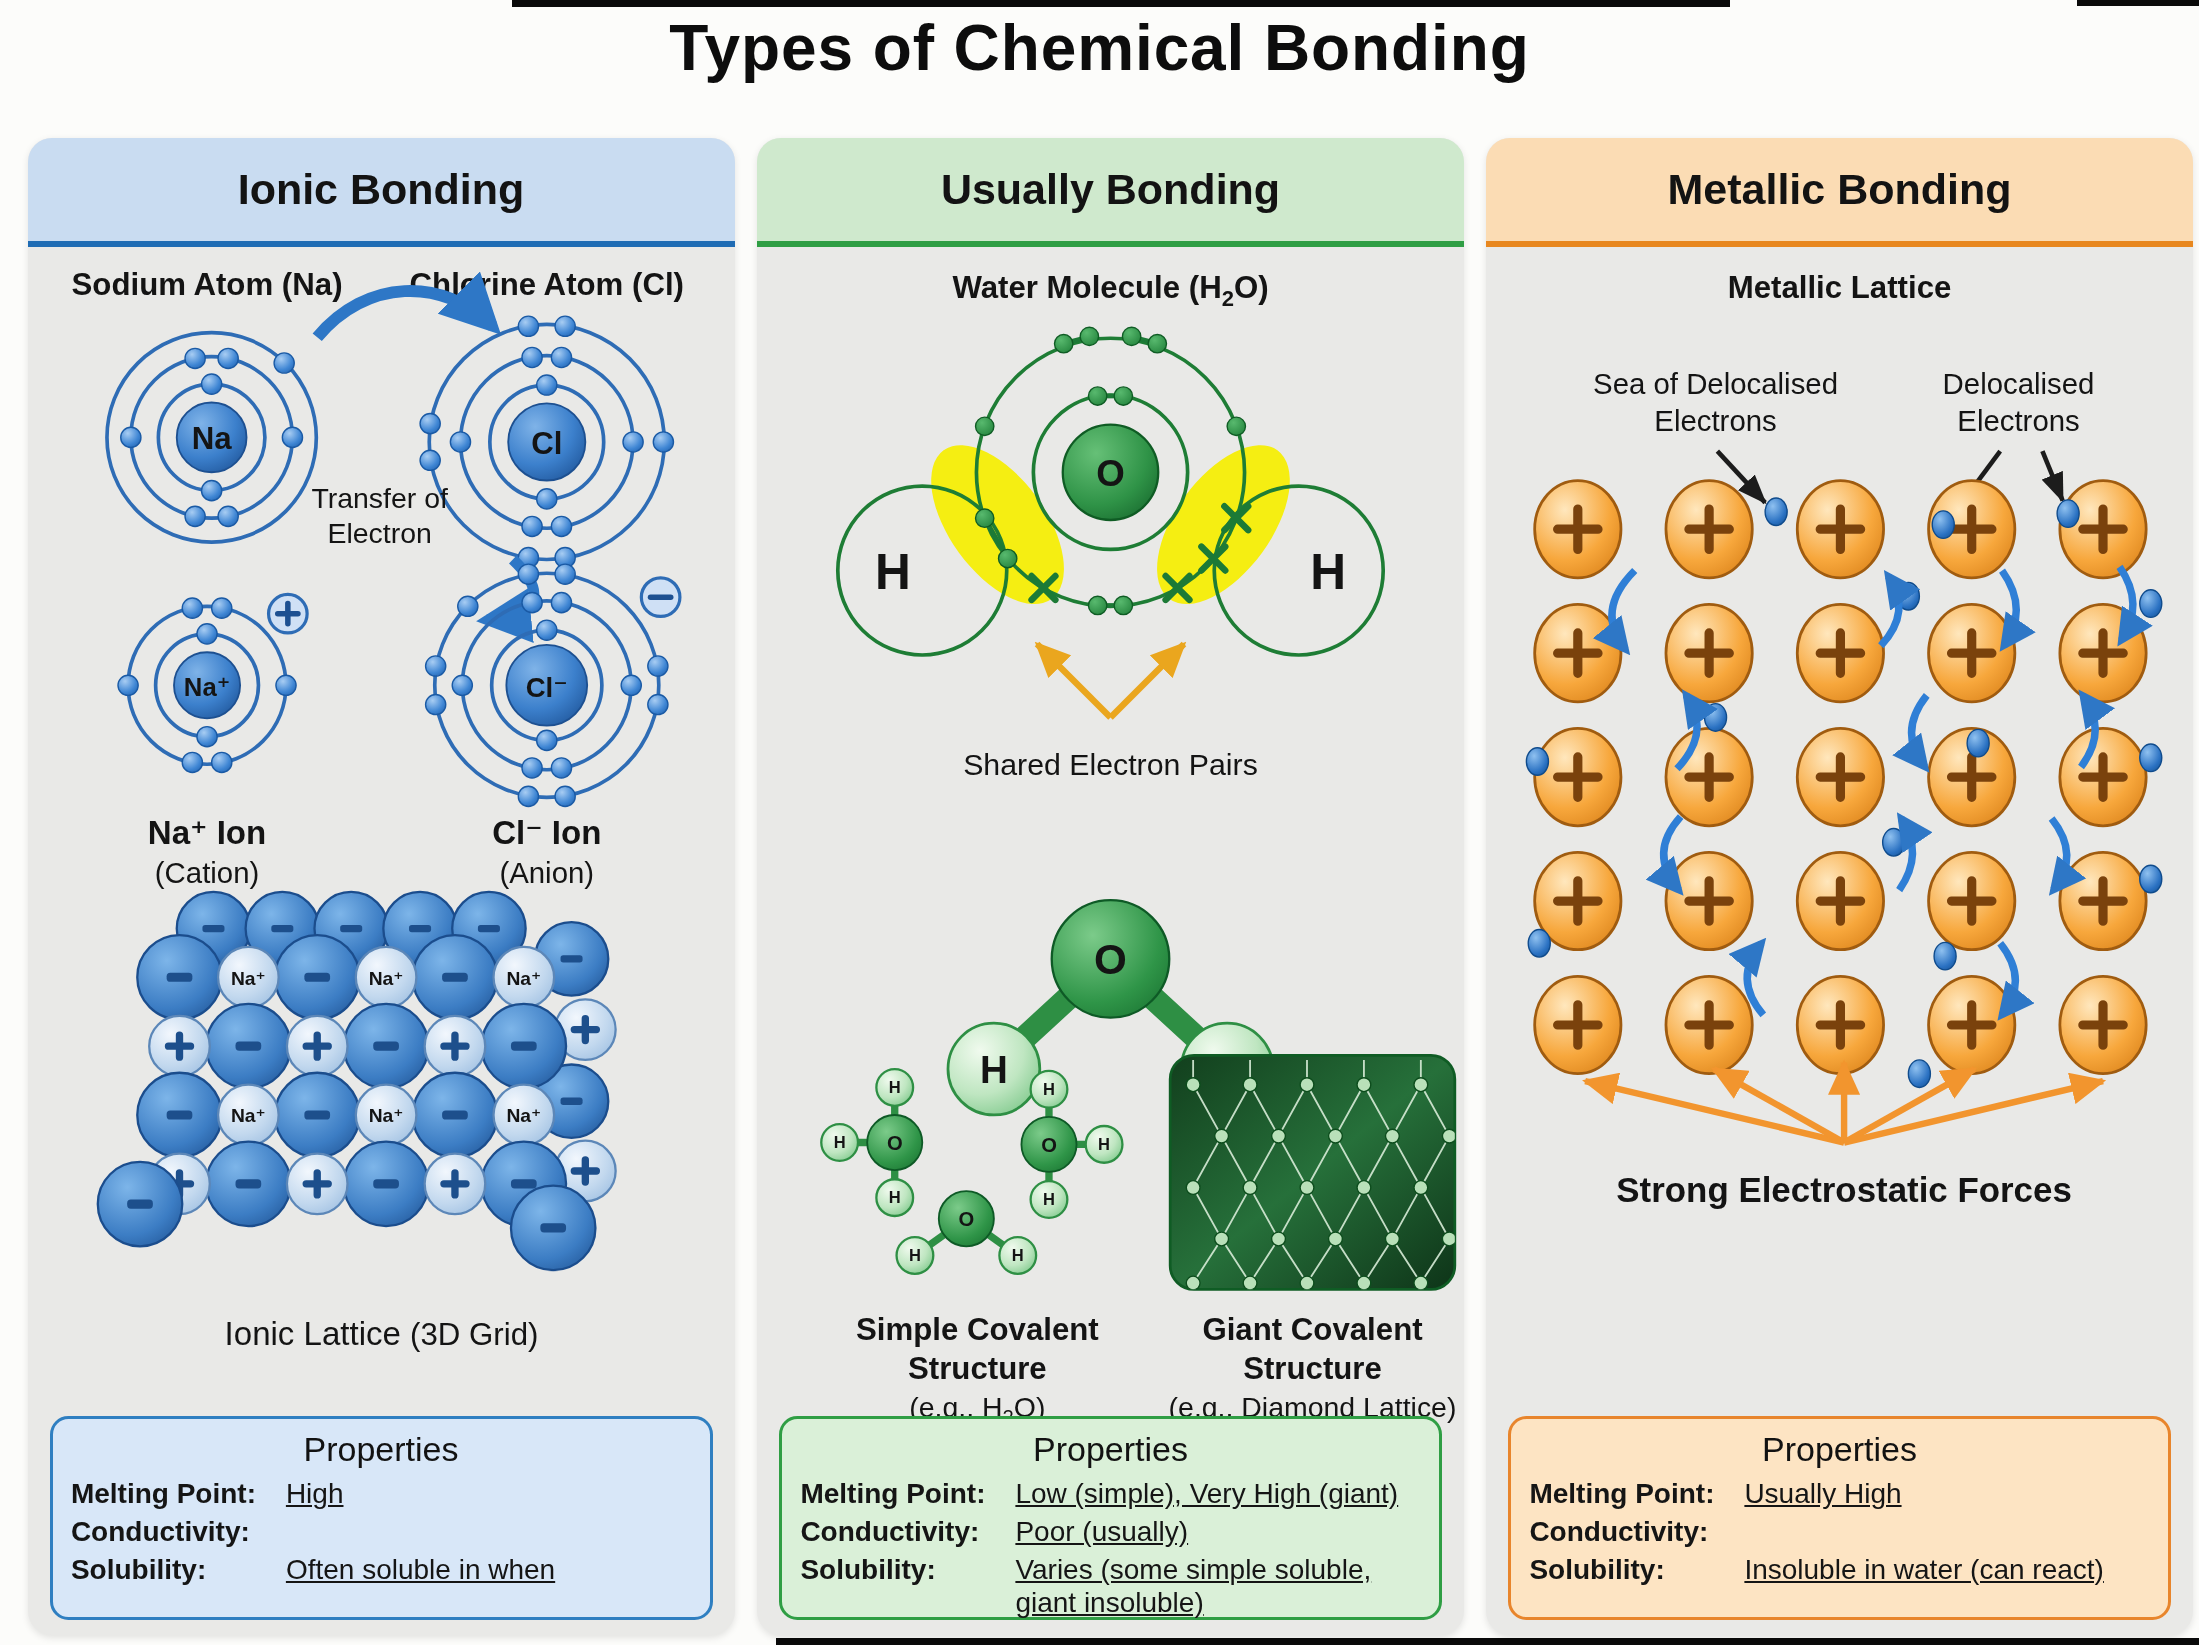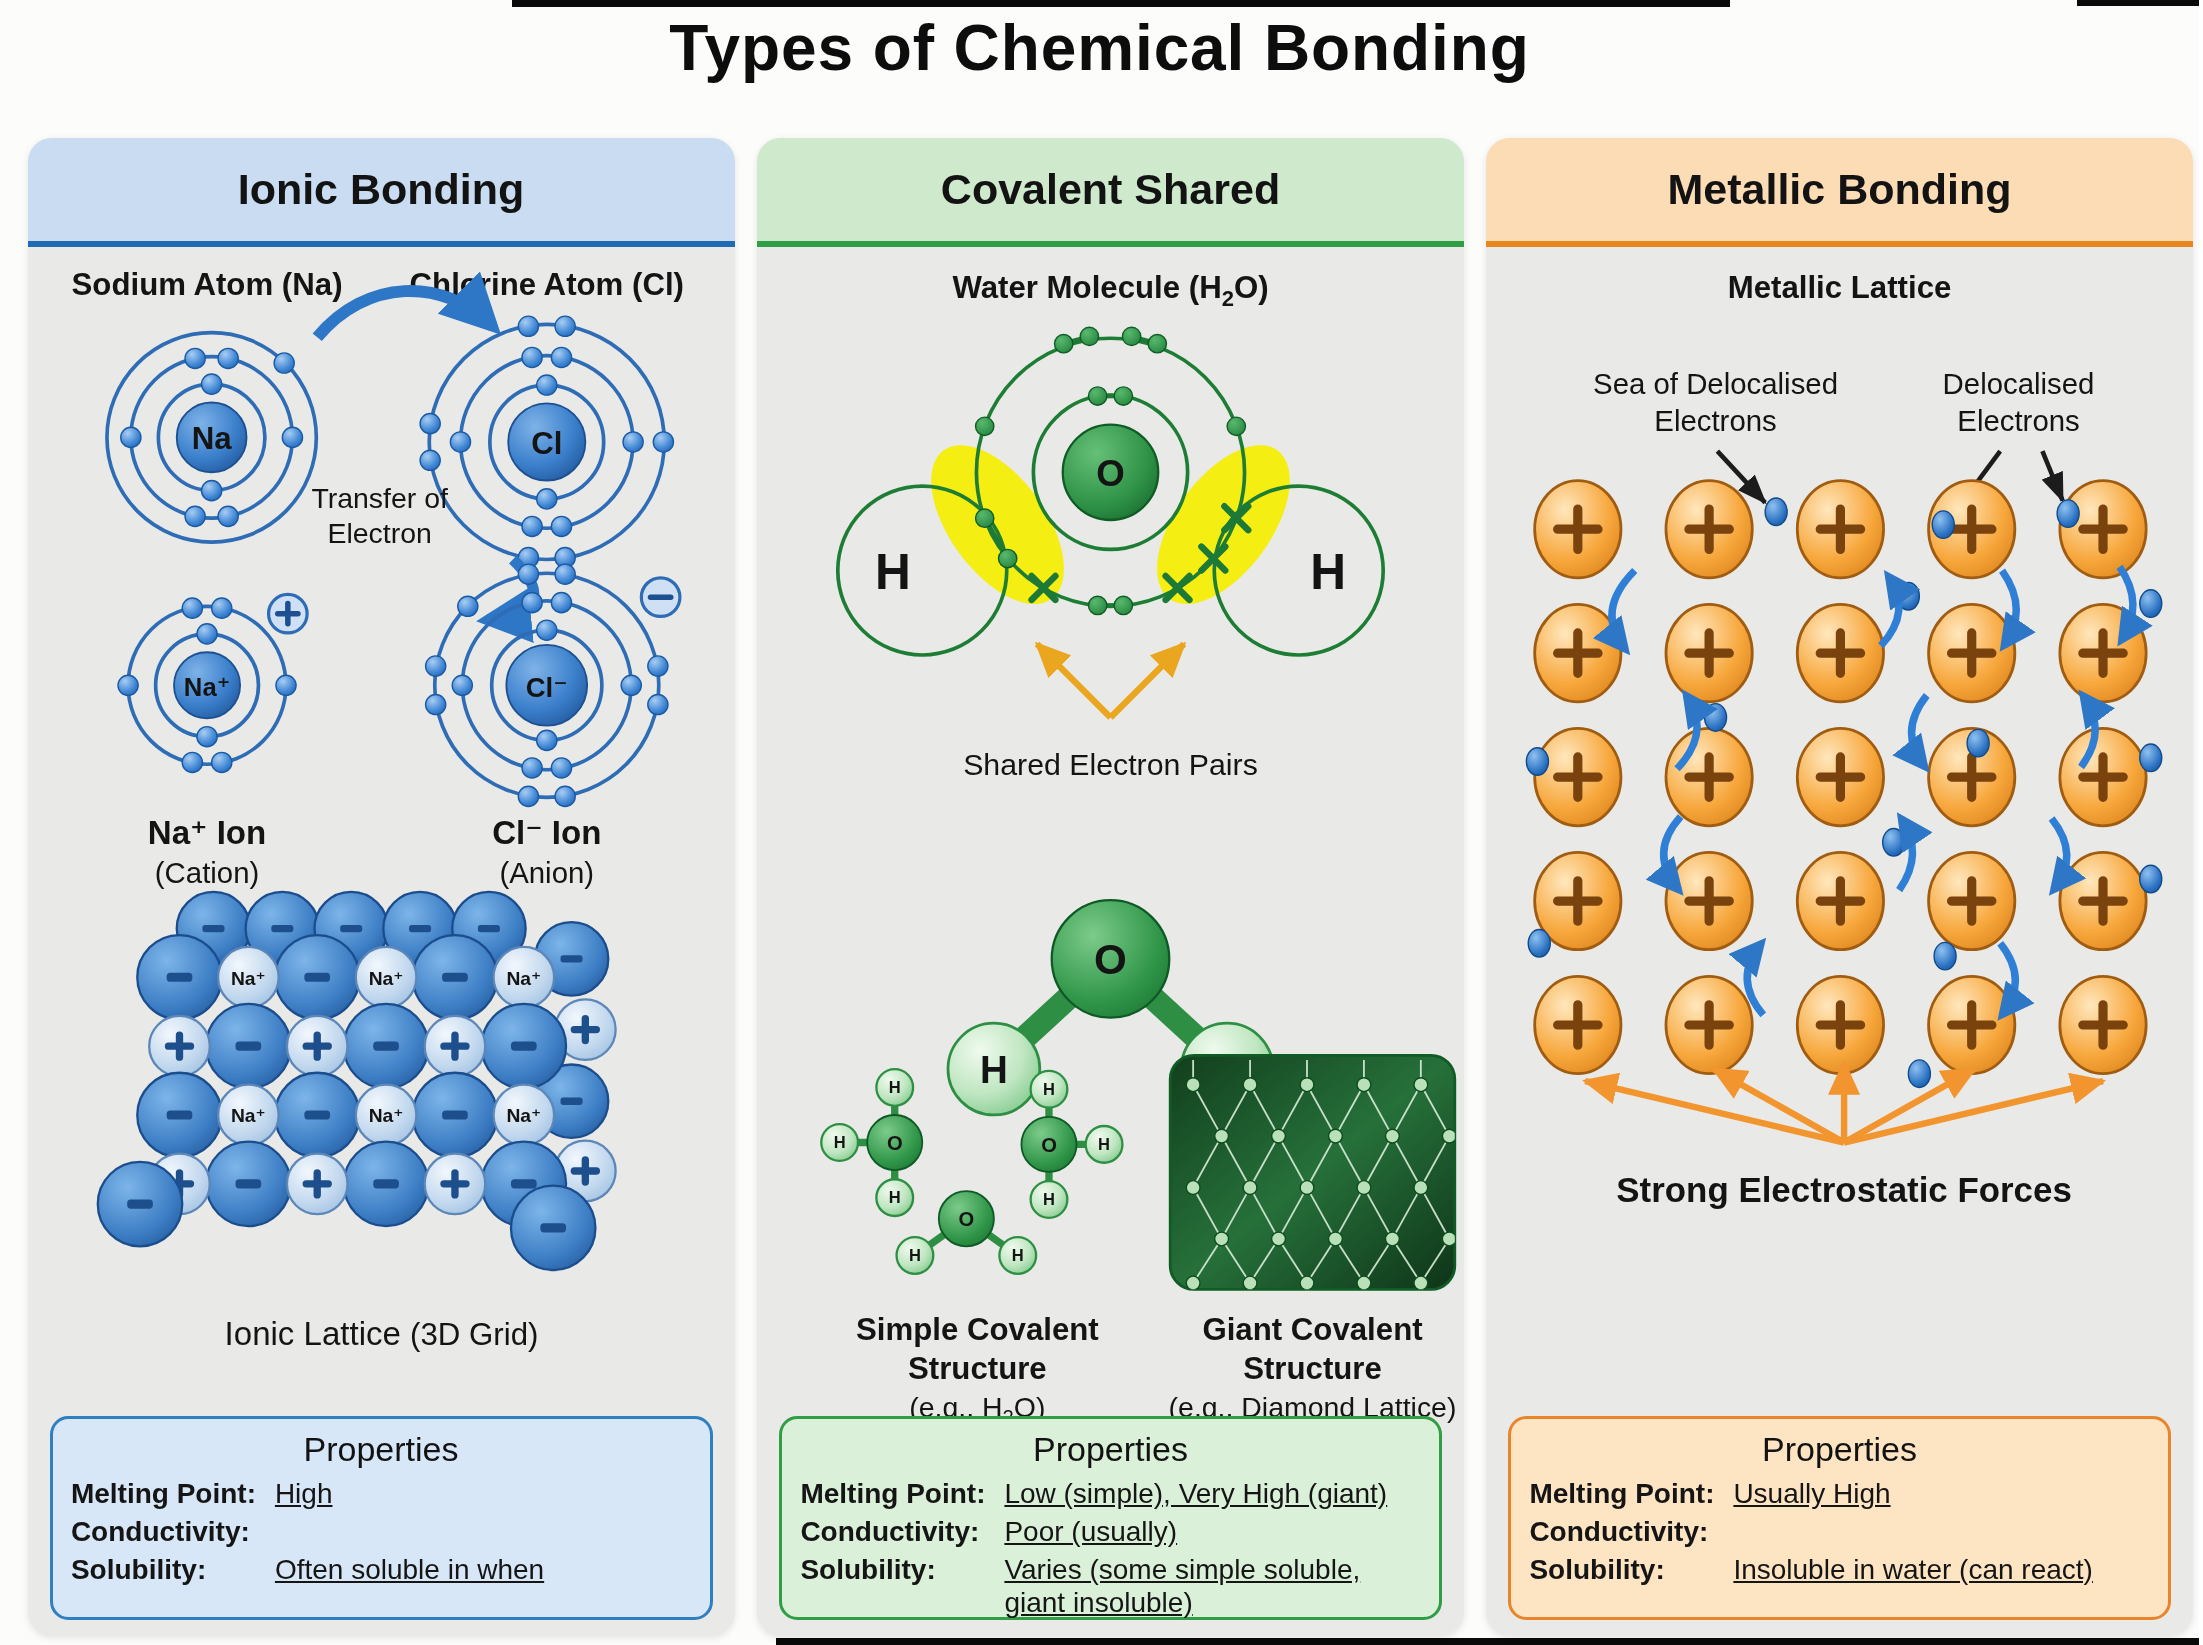--- a/index.html
+++ b/index.html
@@ -23,21 +23,21 @@
   .hdr-metallic { background:#fbdcb4; border-color:#e8871e; }
   .diagram { position:absolute; top:109px; left:0; width:707px; height:1388px; }
   svg text { font-family:"Liberation Sans","DejaVu Sans",sans-serif; fill:#141414; text-anchor:middle; }
   svg text.b { font-weight:bold; }
   .props { position:absolute; left:22px; right:22px; top:1278px; bottom:14.7px;
     border-radius:18.4px; border:3.7px solid; padding:7.3px 18.4px 9.2px; box-sizing:border-box; }
   .props-ionic { background:#d8e7f8; border-color:#2f7fc1; }
   .props-covalent { background:#daf0d8; border-color:#2f9e44; }
   .props-metallic { background:#fde4c3; border-color:#e8852c; }
   .props-title { text-align:center; font-size:34px; font-weight:normal; color:#121212; padding:3.7px 0 8.3px; }
-  .prow { display:flex; gap:9px; font-size:28px; color:#151515; line-height:1.18; margin-bottom:4.6px; }
+  .prow { display:flex; gap:20px; font-size:28px; color:#151515; line-height:1.18; margin-bottom:4.6px; }
   .plabel { font-weight:bold; flex:0 0 195px; }
   .pvalue { flex:1;text-decoration:underline; }
 </style>
 </head>
 <body>
 
 <svg width="0" height="0" style="position:absolute" aria-hidden="true">
   <defs>
     <radialGradient id="gNucBlue" cx="0.35" cy="0.3" r="0.9">
       <stop offset="0%" stop-color="#7fb3e8"></stop>
@@ -308,21 +308,21 @@
       </div>
       <div class="prow">
         <span class="plabel">Solubility:</span>
         <span class="pvalue">Often soluble in when</span>
       </div>
     </div>
   </section>
 
   <section class="card card-covalent">
     <div class="card-header hdr-covalent">
-      <span>Covalent Shared</span>
+      <span>Usually Bonding</span>
     </div>
     <svg class="diagram" viewBox="0 0 770 1511">
       <text class="b" x="385" y="55" font-size="34"><tspan>Water Molecule (H</tspan><tspan dy="9" font-size="24">2</tspan><tspan dy="-9">O)</tspan></text>
 
       <g>
         <ellipse cx="262" cy="302" rx="52" ry="100" fill="#f5ee12" transform="rotate(-36 262 302)"></ellipse>
         <ellipse cx="508" cy="302" rx="52" ry="100" fill="#f5ee12" transform="rotate(36 508 302)"></ellipse>
         <circle cx="180" cy="352" r="92" fill="none" stroke="#1e7d35" stroke-width="4"></circle>
         <circle cx="590" cy="352" r="92" fill="none" stroke="#1e7d35" stroke-width="4"></circle>
         <circle cx="385" cy="245" r="84" fill="none" stroke="#1e7d35" stroke-width="4"></circle>

